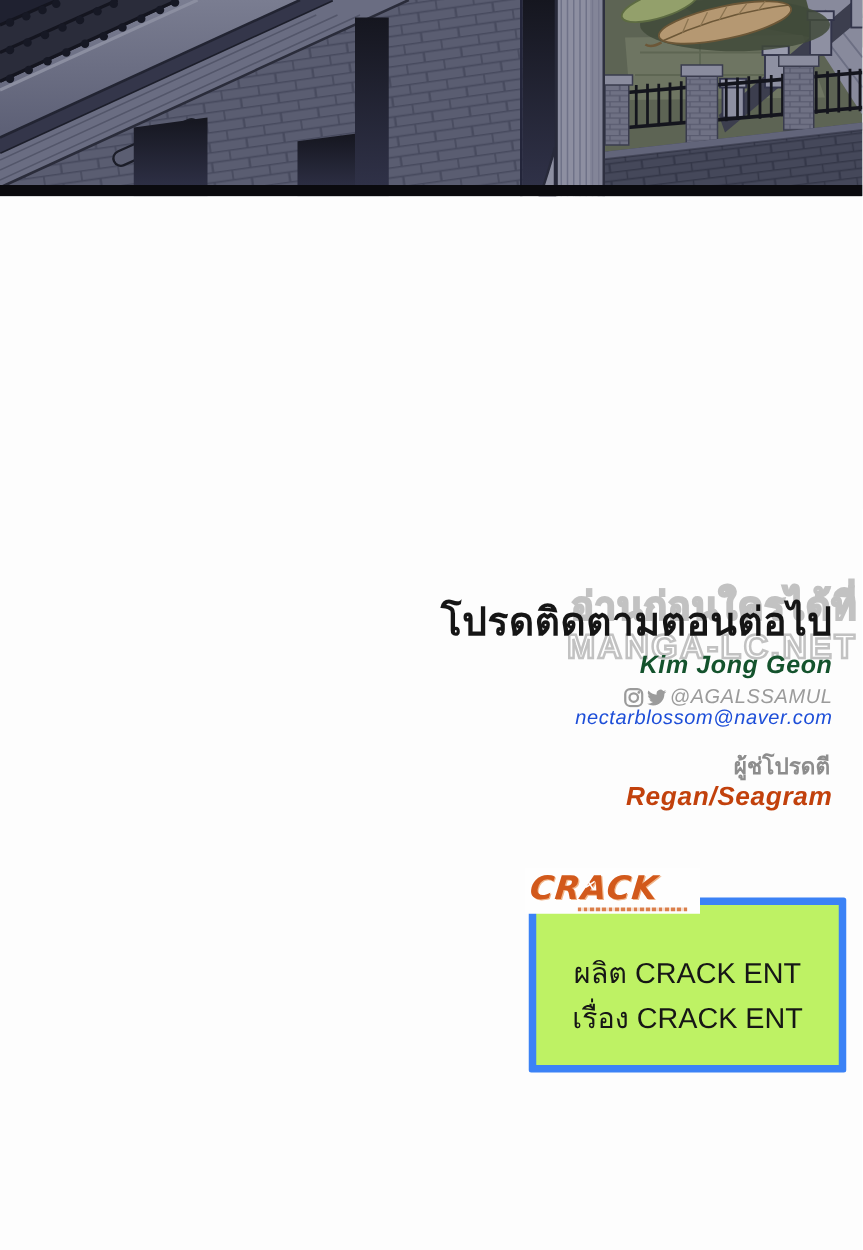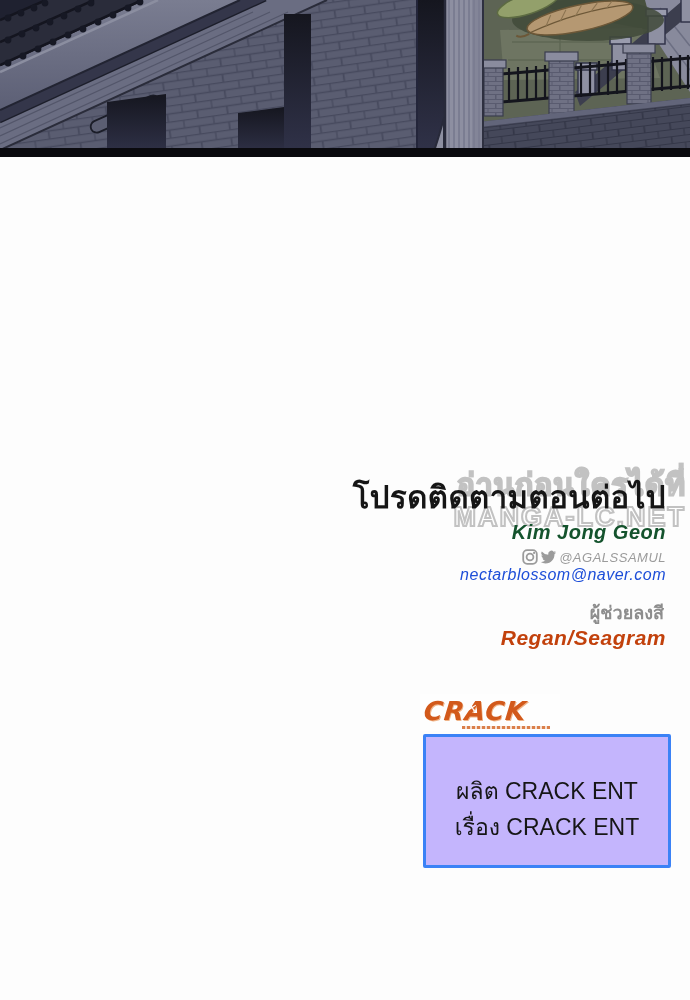--- a/index.html
+++ b/index.html
@@ -14,29 +14,29 @@
   .wm{position:absolute;color:#ffffff;-webkit-text-stroke:2px #c2c2c2;
       text-shadow:0 0 1px #cccccc;font-weight:bold;z-index:1;white-space:nowrap;}
   .wm1{top:461px;right:4px;font-size:30px;letter-spacing:1px;}
   .wm2{top:502px;right:4px;font-size:27px;letter-spacing:2px;padding-left:31px;}
 
   
   .credit{position:absolute;white-space:nowrap;z-index:2;}
   .heading{top:472px;right:24px;font-size:31px;font-weight:800;color:#151515;letter-spacing:0.5px;}
   .author{top:521px;right:24px;font-size:20px;font-weight:700;font-style:italic;color:#14532d;letter-spacing:0.5px;}
   .social{top:549px;right:24px;display:flex;align-items:center;gap:2px;}
-  .handle{font-size:13px;font-style:italic;color:#9b9b9b;letter-spacing:0.5px;}
+  .handle{font-size:16px;font-style:italic;color:#9b9b9b;letter-spacing:0.5px;}
   .email{top:566px;right:24px;font-size:16px;font-style:italic;color:#1d4ed8;letter-spacing:0.5px;}
   .asst-role{top:598px;right:26px;font-size:18px;font-weight:700;color:#8d8d8d;}
   .asst-names{top:626px;right:24px;font-size:21px;font-weight:700;font-style:italic;color:#c2410c;letter-spacing:0.5px;}
   .icon{display:inline-block;line-height:0;}
 
   
-  .studio-box{position:absolute;left:423px;top:734px;width:242px;height:128px;
-              border:3px solid #3b82f6;border-radius:2px;background:#c4b5fd;z-index:2;}
+  .studio-box{position:absolute;left:423px;top:718px;width:242px;height:128px;
+              border:6px solid #3b82f6;border-radius:2px;background:#bef264;z-index:2;}
   .box-line{position:absolute;width:100%;text-align:center;font-size:23px;color:#161616;white-space:nowrap;}
   .box-line1{top:36px;}
   .box-line2{top:72px;}
 
   .logo-wrap{position:absolute;left:420px;top:694px;z-index:3;background:#fefefe;
              padding:2px 10px 2px 4px;}
   .logo-text{position:relative;display:inline-block;font-size:26px;font-weight:bold;font-style:italic;
              color:#d2591b;letter-spacing:1px;transform:skewX(-6deg);
              font-family:"DejaVu Sans","Liberation Sans",sans-serif;
              text-shadow:1px 1px 0 #f0b58a;}
@@ -232,21 +232,21 @@
     </span>
     <span class="icon">
       <svg width="17" height="15" viewBox="0 0 17 15">
         <path d="M16 2.2c-.6.3-1.2.5-1.8.6A3.1 3.1 0 0 0 15.6.9c-.6.4-1.3.7-2 .8A3.1 3.1 0 0 0 8.2 4c0 .2 0 .5.1.7A8.8 8.8 0 0 1 1.8 1.4a3.1 3.1 0 0 0 1 4.2c-.5 0-1-.2-1.4-.4 0 1.5 1.1 2.8 2.5 3.1-.4.1-.9.1-1.4.1.4 1.2 1.5 2.1 2.9 2.2A6.3 6.3 0 0 1 .7 12a8.9 8.9 0 0 0 4.8 1.4c5.8 0 9-4.8 9-9v-.4c.6-.4 1.1-1 1.5-1.6z" fill="#9b9b9b"></path>
       </svg>
     </span>
     <span class="handle">@AGALSSAMUL</span>
   </div>
 
   <div class="credit email">nectarblossom@naver.com</div>
-  <div class="credit asst-role">ผู้ช่วยลงสี</div>
+  <div class="credit asst-role">ผู้ช่โปรดตี</div>
   <div class="credit asst-names">Regan/Seagram</div>
 
   <div class="studio-box">
     <div class="box-line box-line1">ผลิต CRACK ENT</div>
     <div class="box-line box-line2">เรื่อง CRACK ENT</div>
   </div>
 
   <div class="logo-wrap">
     <span class="logo-text">CRACK</span>
     <span class="logo-star">✕</span>

